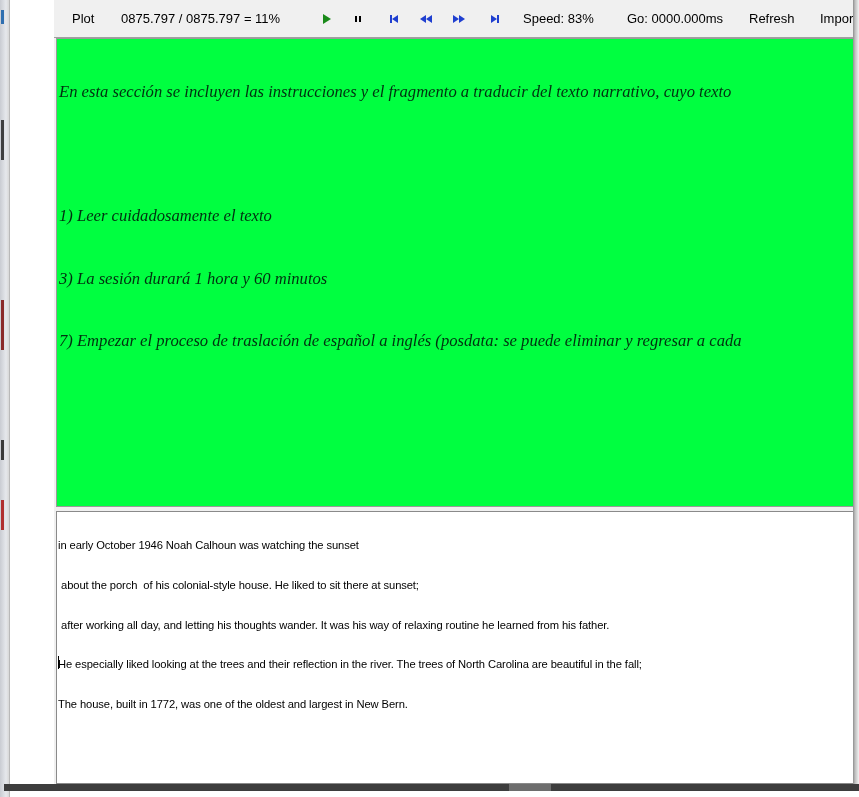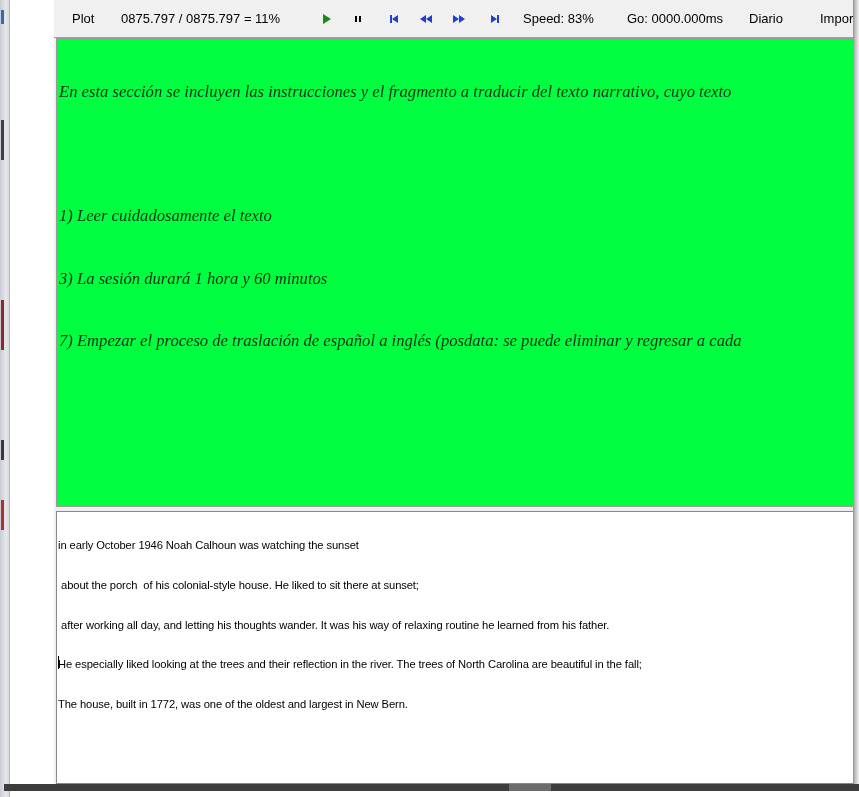--- a/index.html
+++ b/index.html
@@ -135,21 +135,21 @@
     </span>
     <span class="tb-icon" style="left:435px">
       <svg width="12" height="12" viewBox="0 0 12 12">
           <polygon points="2,2 8,6 2,10" fill="#1f3fd0"></polygon>
           <rect x="8" y="2" width="2" height="8" fill="#1f3fd0"></rect>
         </svg>
     </span>
 
     <span class="tb-item" style="left:469px">Speed: 83%</span>
     <span class="tb-item" style="left:573px">Go: 0000.000ms</span>
-    <span class="tb-item" style="left:695px">Diario</span>
+    <span class="tb-item" style="left:695px">Refresh</span>
     <span class="tb-item" style="left:766px">Import</span>
   </div>
 
   <div class="source-panel">
     <div class="source-text" id="source-text">
       <div>En esta sección se incluyen las instrucciones y el fragmento a traducir del texto narrativo, cuyo texto</div>
       <div class="blank"></div>
       <div>1) Leer cuidadosamente el texto</div>
       <div>3) La sesión durará 1 hora y 60 minutos</div>
       <div>7) Empezar el proceso de traslación de español a inglés (posdata: se puede eliminar y regresar a cada</div>

